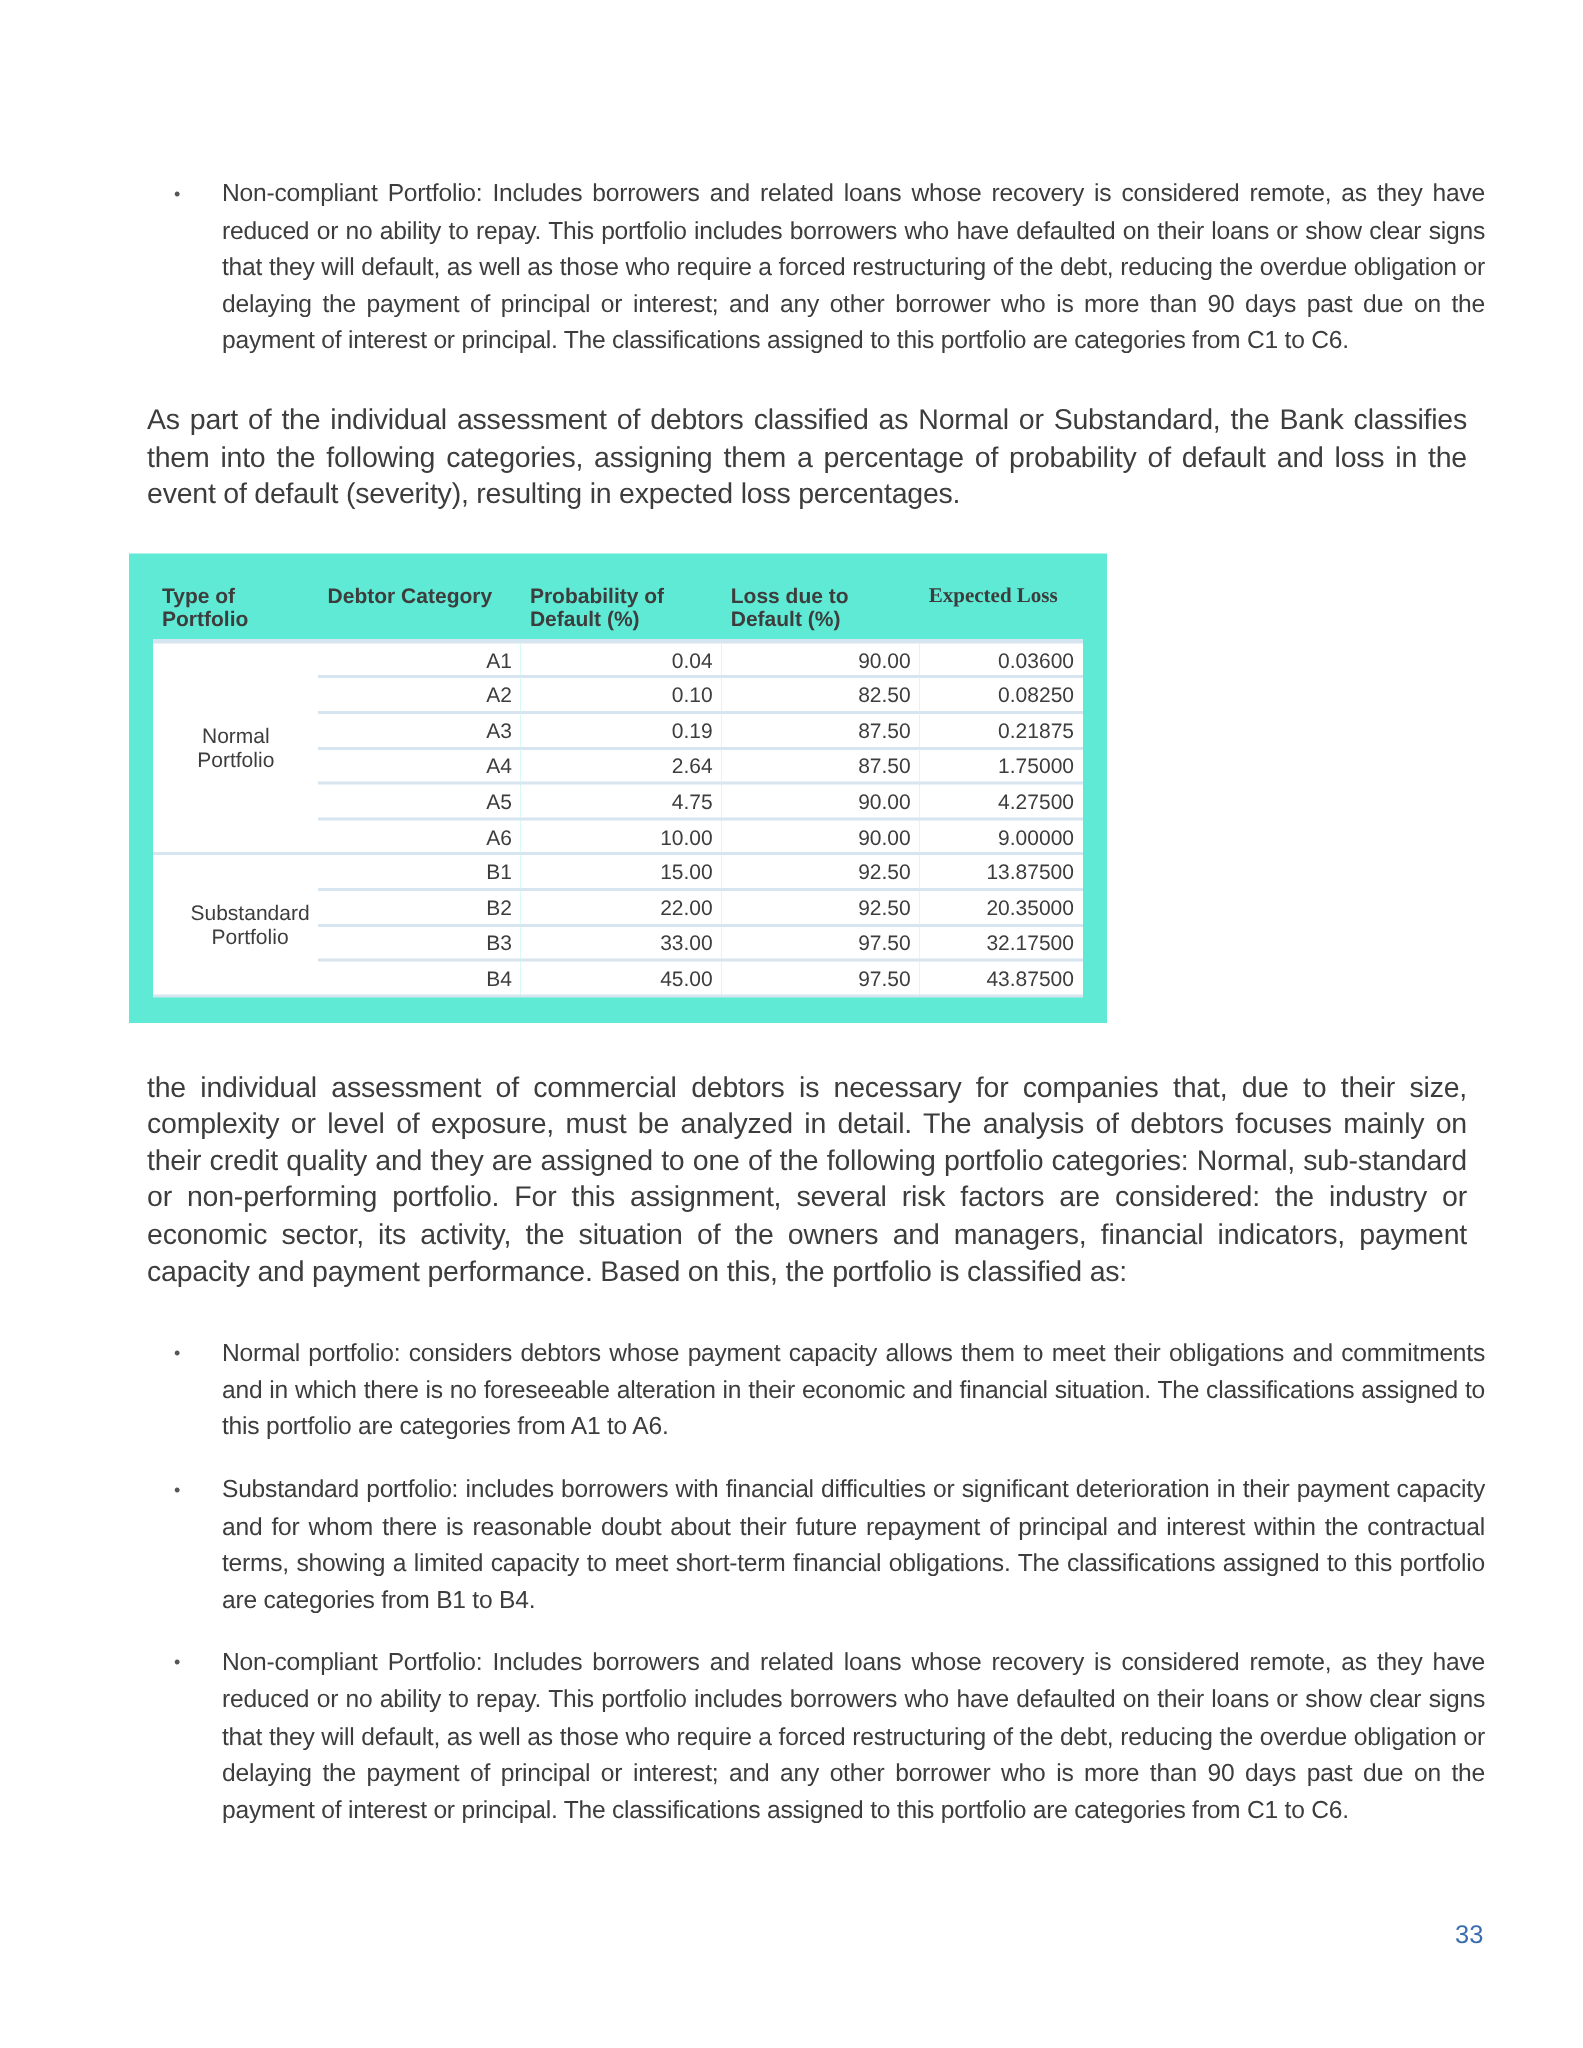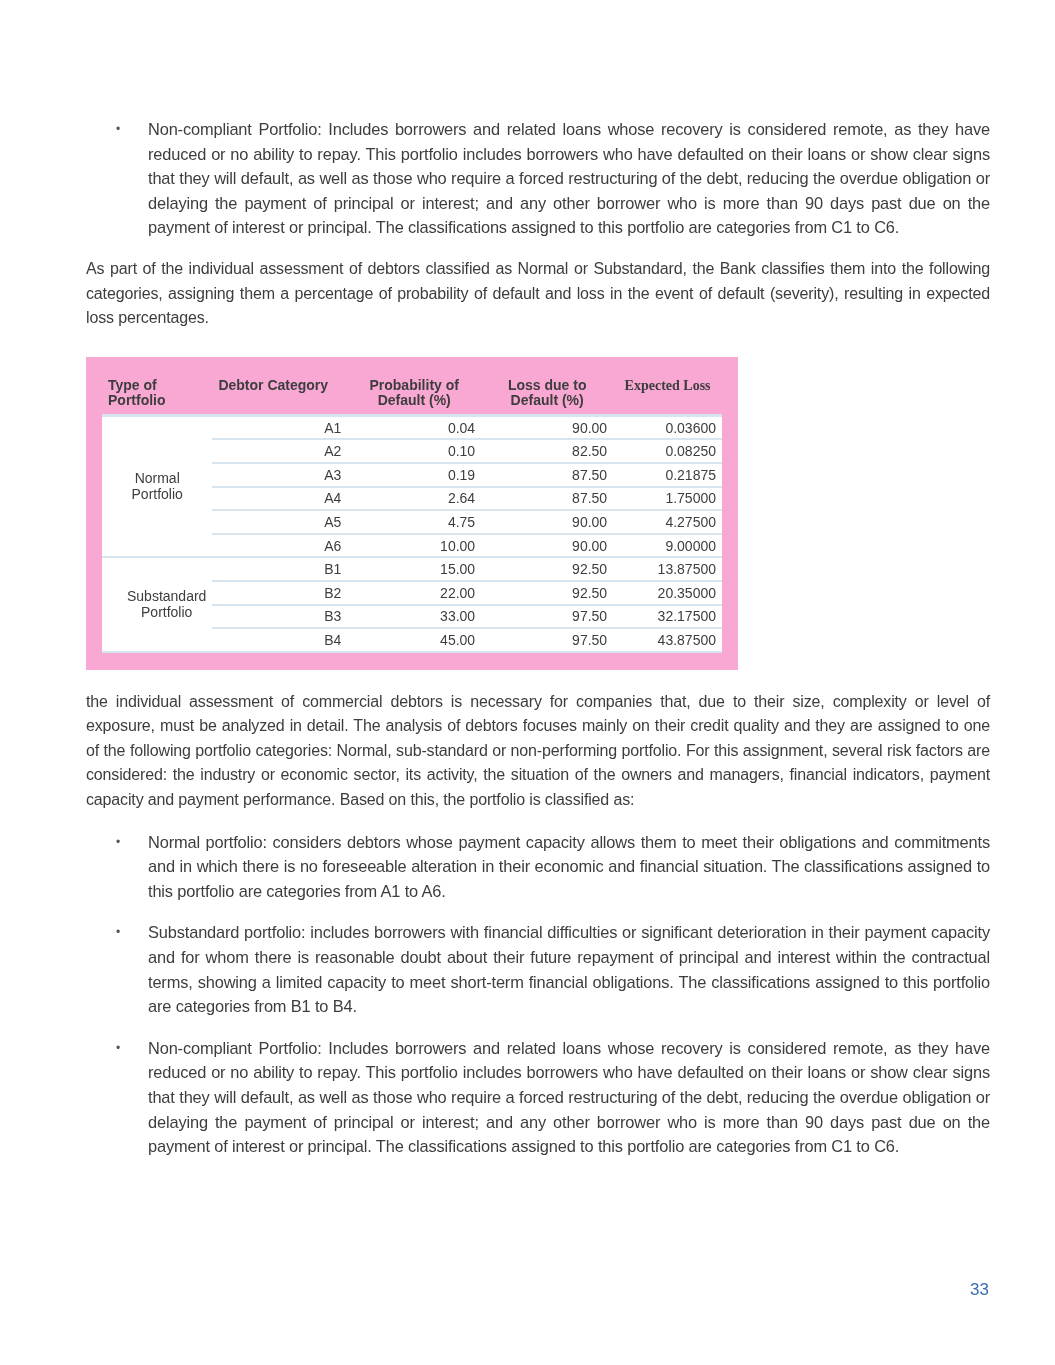--- a/index.html
+++ b/index.html
@@ -1,30 +1,30 @@
 <!DOCTYPE html>
 <html><head>
 <meta charset="utf-8">
 <style>
   html, body { margin: 0; padding: 0; background: #ffffff; }
   body { width: 1055px; height: 1365px; position: relative; overflow: hidden;
          font-family: "Liberation Sans", "DejaVu Sans", sans-serif; color: #3d3d3d; }
   .page { position: absolute; left: 86px; top: 117px; width: 904px; }
-  .para { font-size: 16px; line-height: 24.6px; text-align: justify; margin: 0; letter-spacing: -0.15px; }
+  .para { font-size: 19px; line-height: 24.6px; text-align: justify; margin: 12px; letter-spacing: -0.15px; }
   .bullet-list { list-style: none; margin: 0; padding: 0; }
   .bullet { position: relative; padding-left: 62px; font-size: 16.4px; line-height: 24.6px;
             text-align: justify; letter-spacing: -0.15px; }
   .bullet .dot { position: absolute; left: 30px; top: 0; font-size: 12px; color: #555; }
   .gap-s { height: 17px; }
   .gap-m { height: 20px; }
-  .table-box { background: #f9a8d4; width: 652px; padding: 18px 16px 17px 16px; box-sizing: border-box; margin-top: 26px; }
+  .table-box { background: #5eead4; width: 652px; padding: 18px 16px 17px 16px; box-sizing: border-box; margin-top: 26px; }
   table.loss { border-collapse: collapse; width: 620px; font-size: 14px; color: #3d3d3d; }
   table.loss th { font-weight: bold; font-size: 14px; line-height: 15px; vertical-align: top; padding: 3px 6px 6px 6px; color: #3d3d3d; }
   table.loss th.left { text-align: left; }
-  table.loss th.right { text-align: center; }
+  table.loss th.right { text-align: left; }
   table.loss thead tr { border-bottom: 3px solid #d6e5ef; }
   table.loss td { background: #ffffff; height: 21.6px; padding: 0 6px; border-bottom: 2.6px solid #d6e5ef; text-align: right; }
   table.loss td.group { text-align: center; vertical-align: middle; line-height: 15.5px; }
   table.loss td.group.grp-last { border-bottom: 2.6px solid #d6e5ef; padding-left: 25px; }
   .col-type { width: 86px; }
   .col-cat { width: 128px; }
   .col-pd { width: 126px; }
   .col-lgd { width: 126px; }
   .col-el { width: 100px; font-family: Liberation Serif, serif; }
   .page-number { position: absolute; right: 66px; top: 1280px; font-size: 17px; color: #3a6cb0; }

